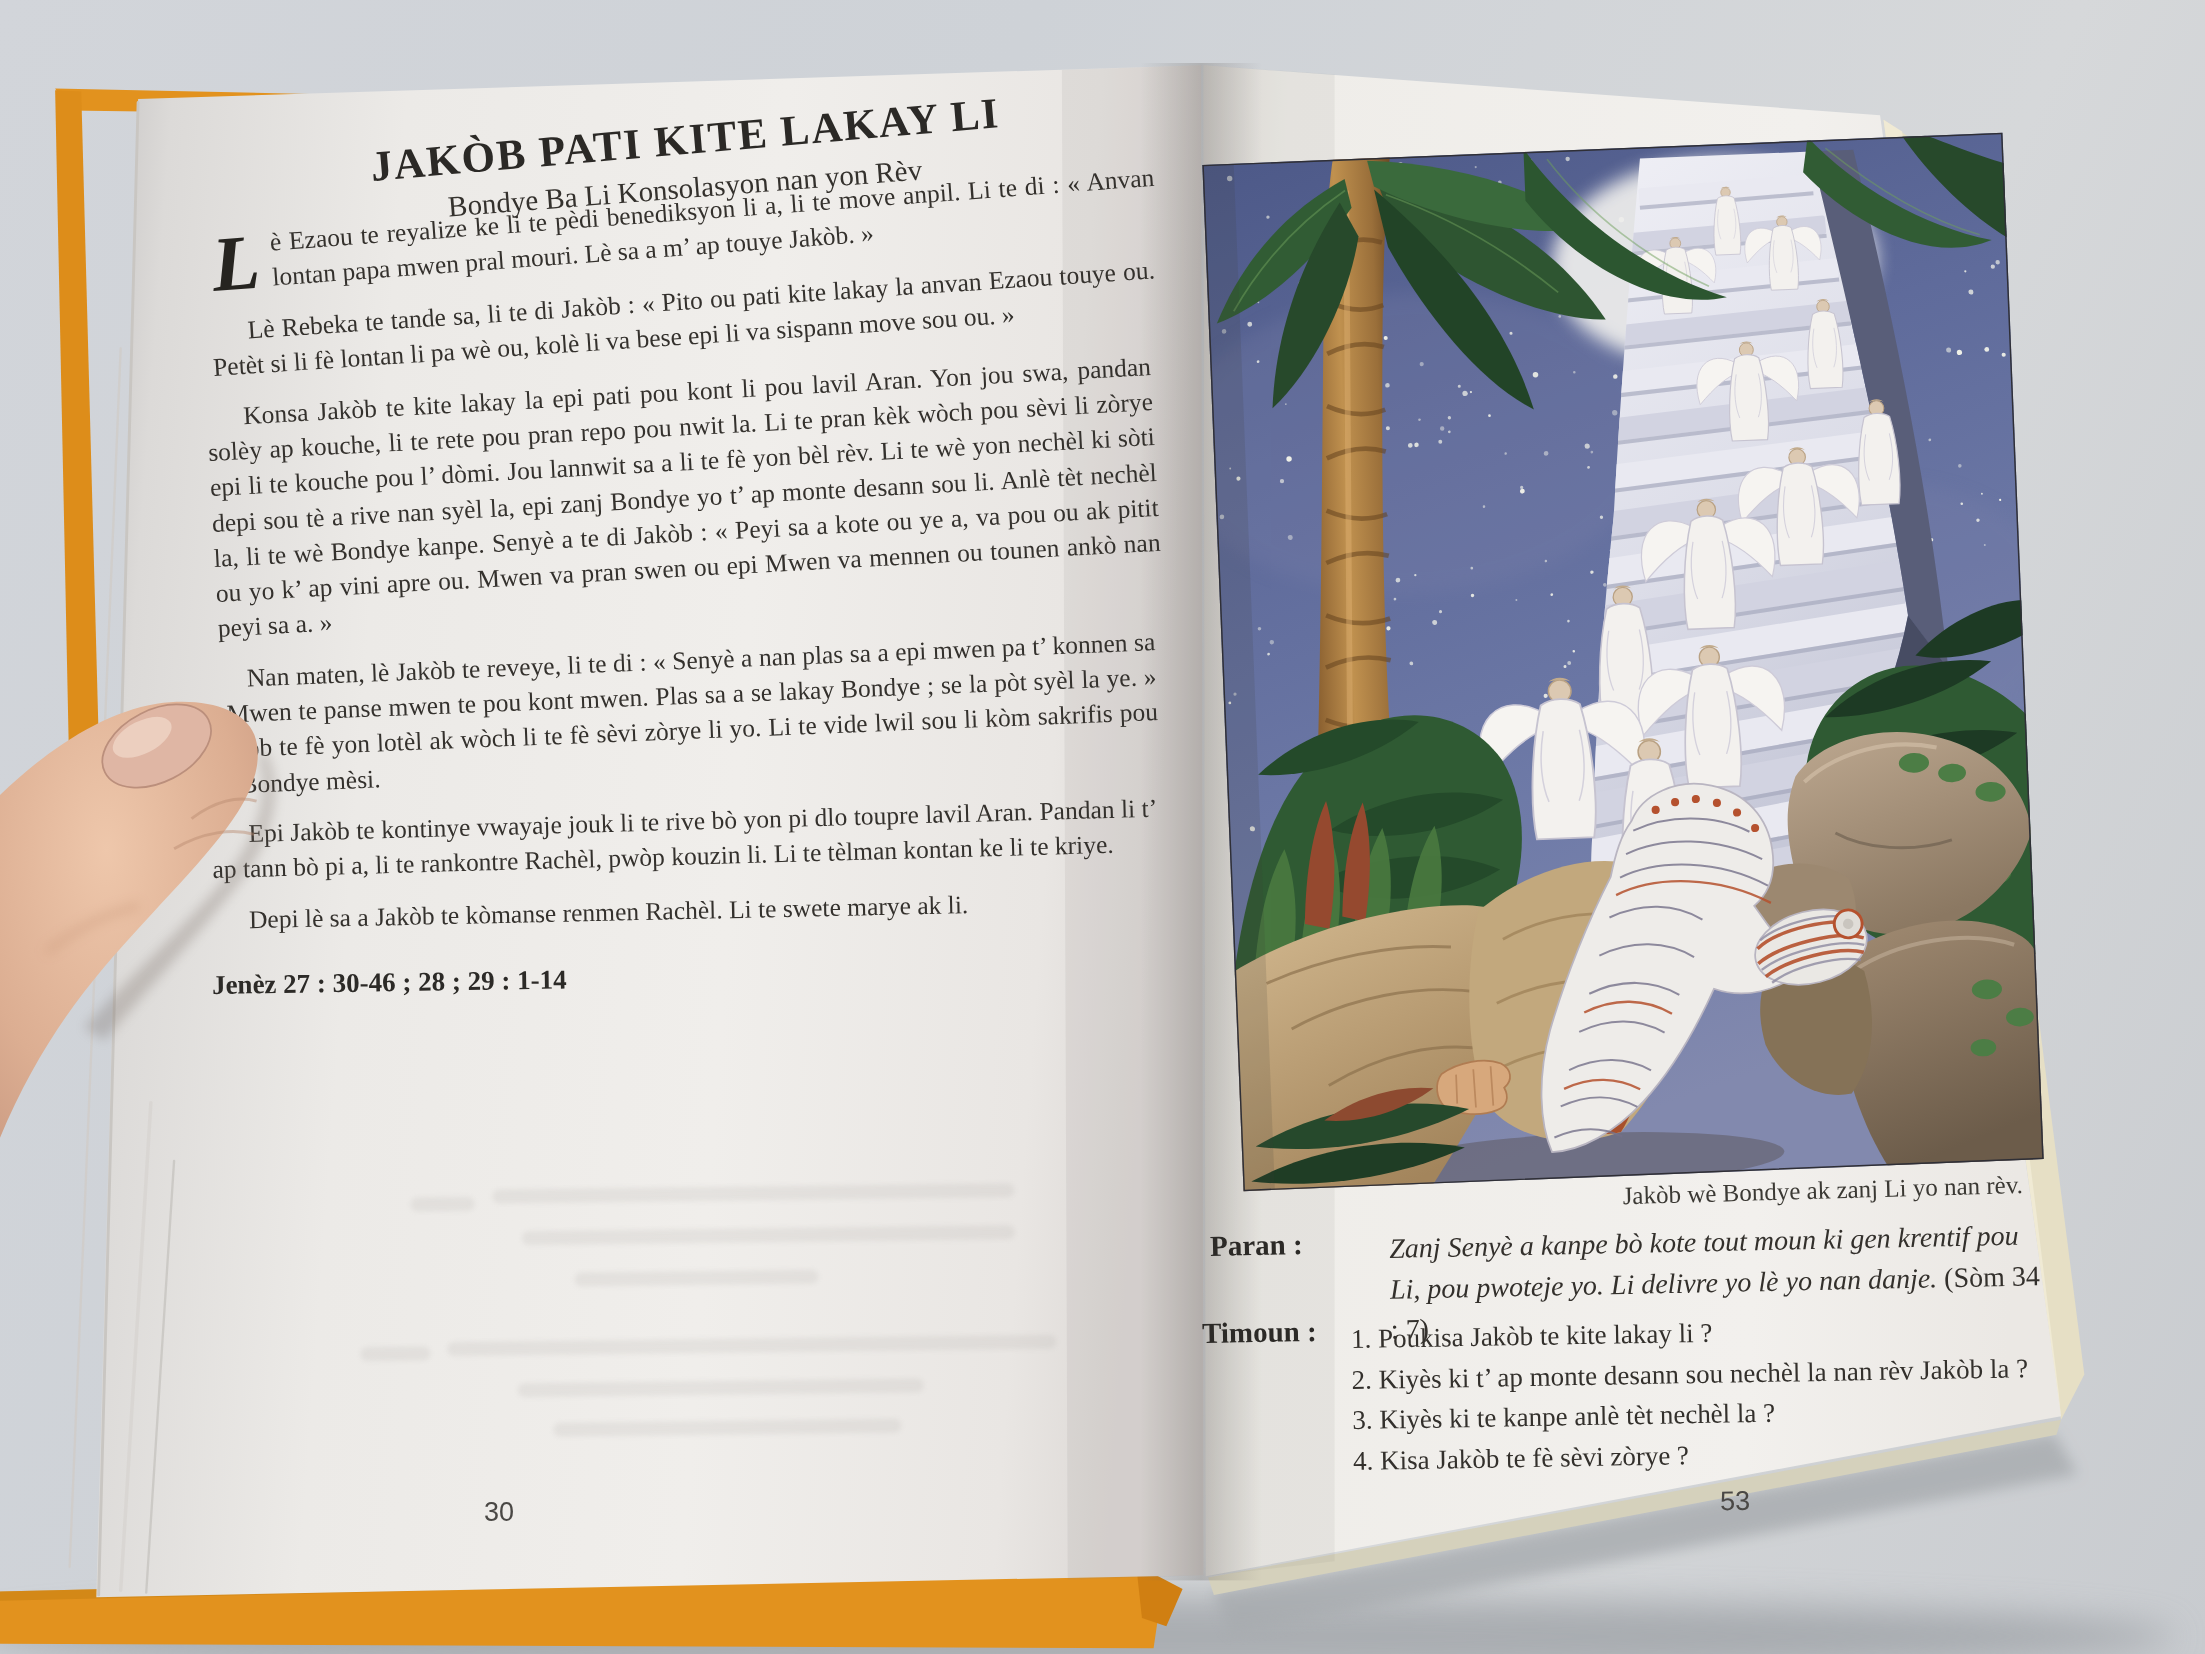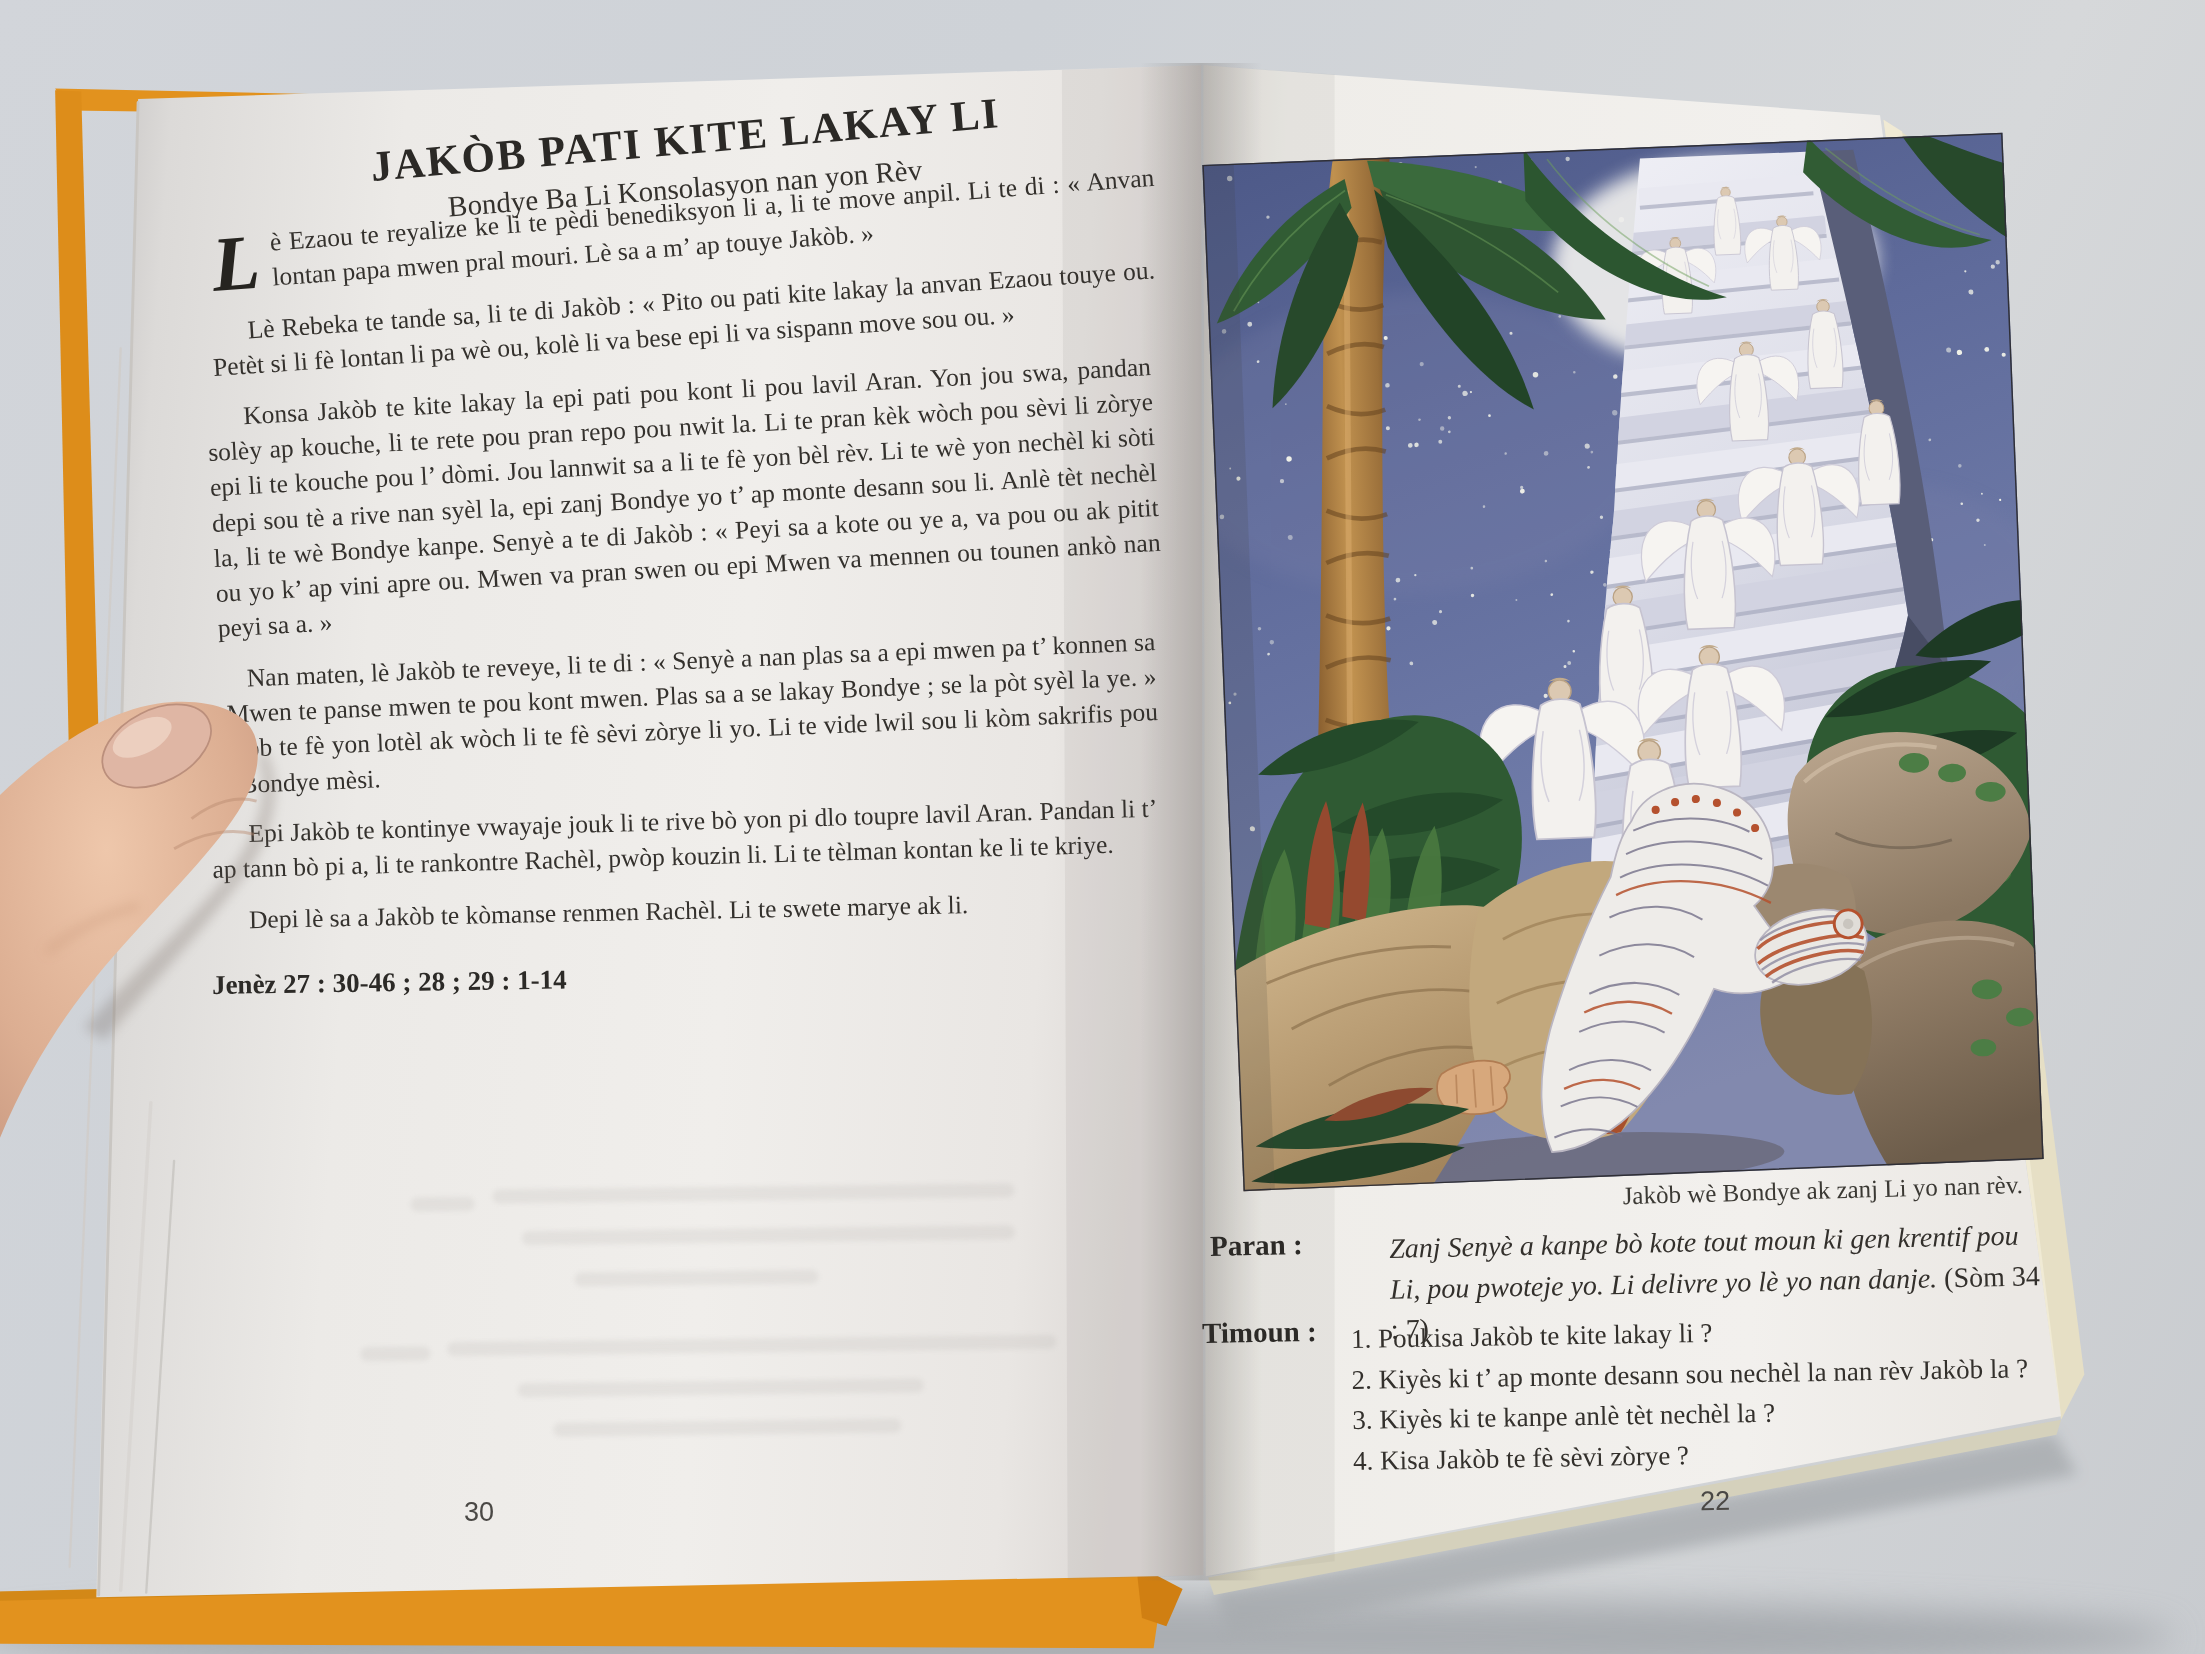--- a/index.html
+++ b/index.html
@@ -11,21 +11,21 @@
   
   .lp-text{position:absolute;left:212px;top:115px;width:946px;z-index:2;color:#34312d;}
   .title{font-size:43px;font-weight:700;letter-spacing:1.7px;text-align:center;transform:rotate(-4.9deg);color:#2b2926;}
   .subtitle{font-size:29px;text-align:center;margin-top:8.1px;transform:rotate(-4.5deg);}
   .para{font-size:25.5px;line-height:1.38;text-align:justify;text-indent:37px;margin:15px 0 0 0;transform-origin:0 50%;}
   .para.first{text-indent:0;margin-top:24.4px;}
   .dropcap{float:left;font-size:78px;line-height:.76;font-style:italic;font-weight:600;padding:5.8px 11.6px 0 0;color:#262420;}
   .p1{transform:rotate(-4.2deg);} .p2{transform:rotate(-3.8deg);} .p3{transform:rotate(-3.1deg);}
   .p4{transform:rotate(-2.3deg);} .p5{transform:rotate(-1.6deg);} .p6{transform:rotate(-1.2deg);}
   .ref{font-size:27px;font-weight:700;margin-top:32.5px;transform:rotate(-0.9deg);transform-origin:0 50%;color:#2c2a27;}
-  .pagenum{position:absolute;font-family:"Liberation Sans","DejaVu Sans",sans-serif;font-size:27px;color:#4a4845;z-index:2;}
+  .pagenum{position:absolute;font-family:"Liberation Sans","DejaVu Sans",sans-serif;font-size:27px;color:#4a4845;z-index:2;margin-left:20px;}
   .pn-left{left:464px;top:1497px;}
   .pn-right{left:1700px;top:1486px;transform:rotate(-1deg);}
   
   .ghost{position:absolute;left:273px;top:1187px;width:859px;height:267px;z-index:1;transform:rotate(-0.7deg);opacity:.5;}
   .ghost i{position:absolute;display:block;height:14px;border-radius:7px;background:#a19d99;opacity:.30;filter:blur(2.9px);}
   
   .illus{position:absolute;left:1219px;top:145px;width:808px;height:1034px;z-index:2;transform:rotate(-2.3deg);}
   .caption{position:absolute;left:1236px;top:1182px;width:787px;text-align:right;font-size:25px;color:#3b3934;z-index:3;transform:rotate(-1.6deg);}
   .paran-label{position:absolute;left:1210px;top:1229px;font-size:29px;font-weight:700;color:#2c2a27;z-index:3;transform:rotate(-1.2deg);}
   .paran-quote{position:absolute;left:1390px;top:1222px;width:656px;font-size:28px;font-style:italic;line-height:1.45;color:#33302c;z-index:3;transform:rotate(-1.2deg);}
@@ -667,21 +667,21 @@
   <div class="caption">Jakòb wè Bondye ak zanj Li yo nan rèv.</div>
   <div class="paran-label">Paran :</div>
   <div class="paran-quote"><span>Zanj Senyè a kanpe bò kote tout moun ki gen krentif pou Li, pou pwoteje yo. Li delivre yo lè yo nan danje. </span><span class="vref">(Sòm 34 : 7)</span></div>
   <div class="timoun-label">Timoun :</div>
   <div class="qlist">
     <div>1. Poukisa Jakòb te kite lakay li ?</div>
     <div>2. Kiyès ki t’ ap monte desann sou nechèl la nan rèv Jakòb la ?</div>
     <div>3. Kiyès ki te kanpe anlè tèt nechèl la ?</div>
     <div>4. Kisa Jakòb te fè sèvi zòrye ?</div>
   </div>
-  <div class="pagenum pn-right">22</div>
+  <div class="pagenum pn-right">53</div>
 
   <svg class="thumb" width="337" height="569" viewBox="0 0 580 980">
     <defs>
       <radialGradient id="skin" cx="0.45" cy="0.3" r="0.9">
         <stop offset="0" stop-color="#eec7ab"></stop>
           <stop offset="0.55" stop-color="#dcae92"></stop>
           <stop offset="1" stop-color="#c2917a"></stop>
       </radialGradient>
       <filter id="tb" x="-40%" y="-40%" width="180%" height="180%">
           <feGaussianBlur stdDeviation="10"></feGaussianBlur>

